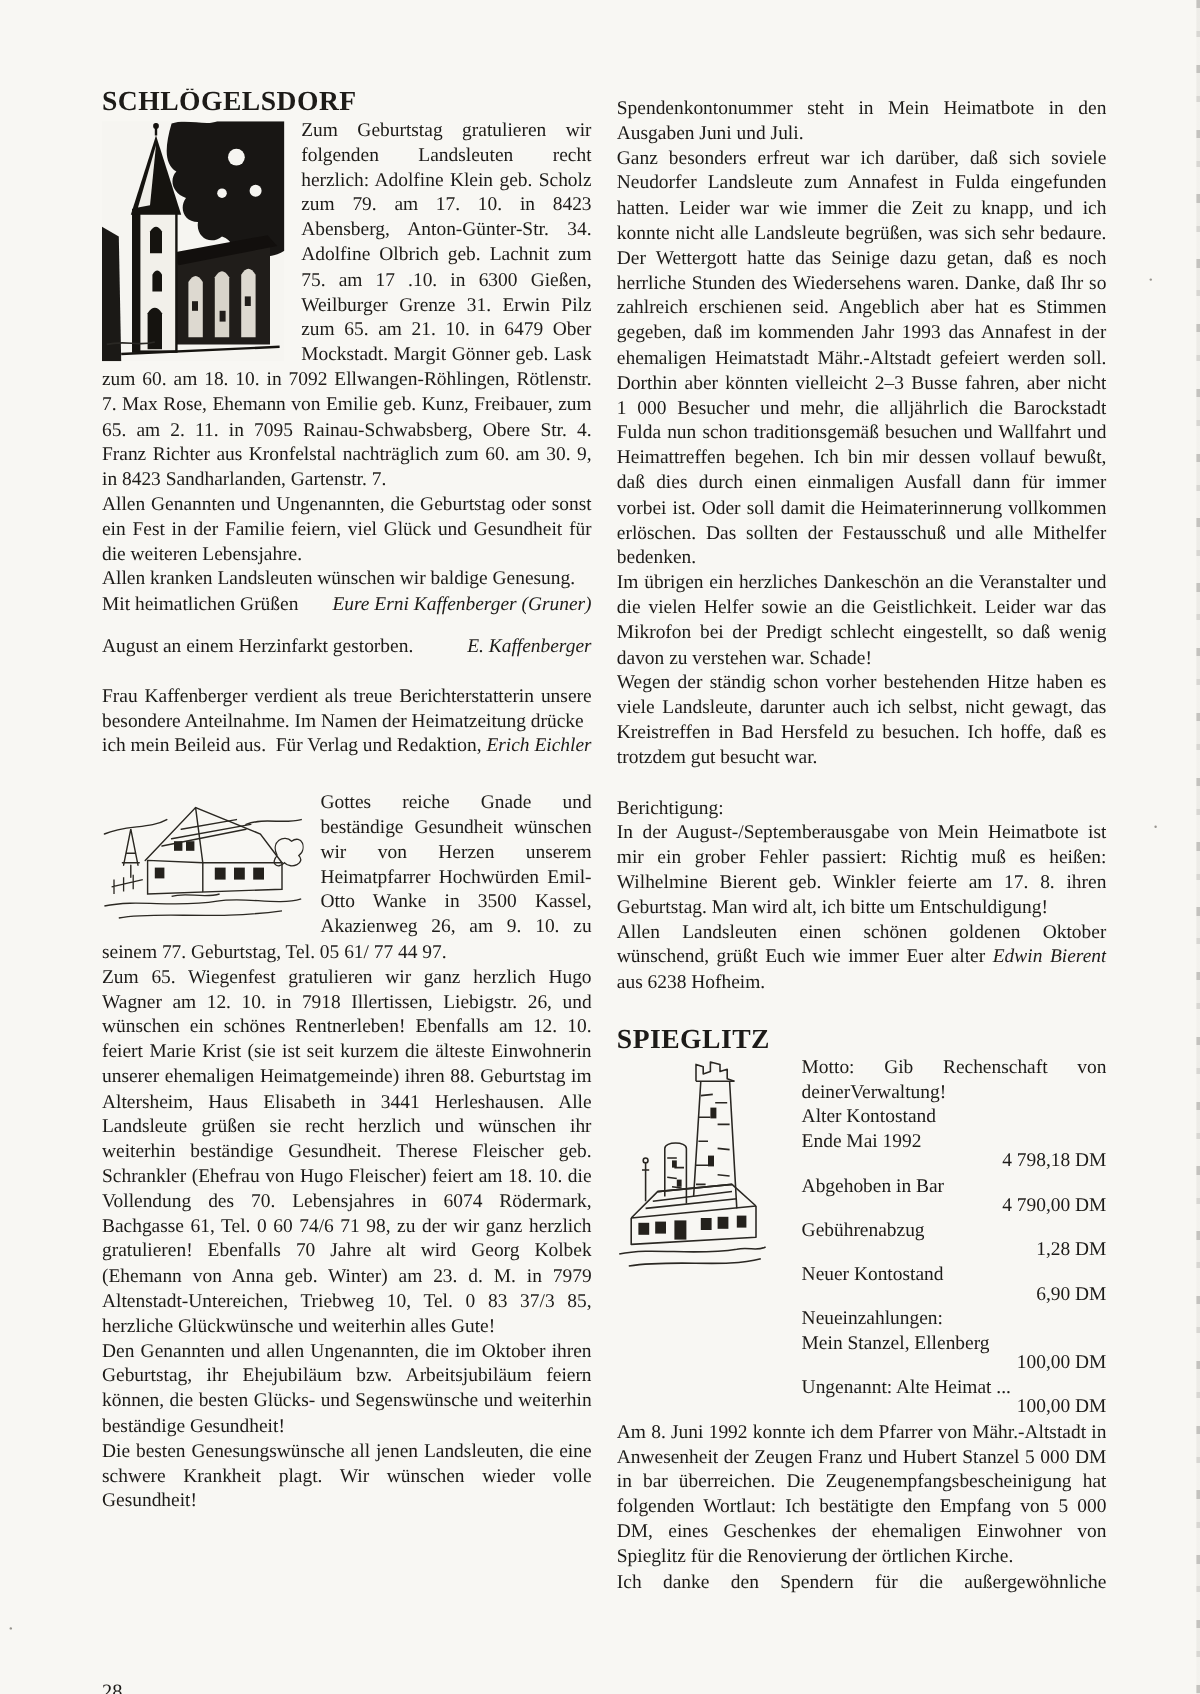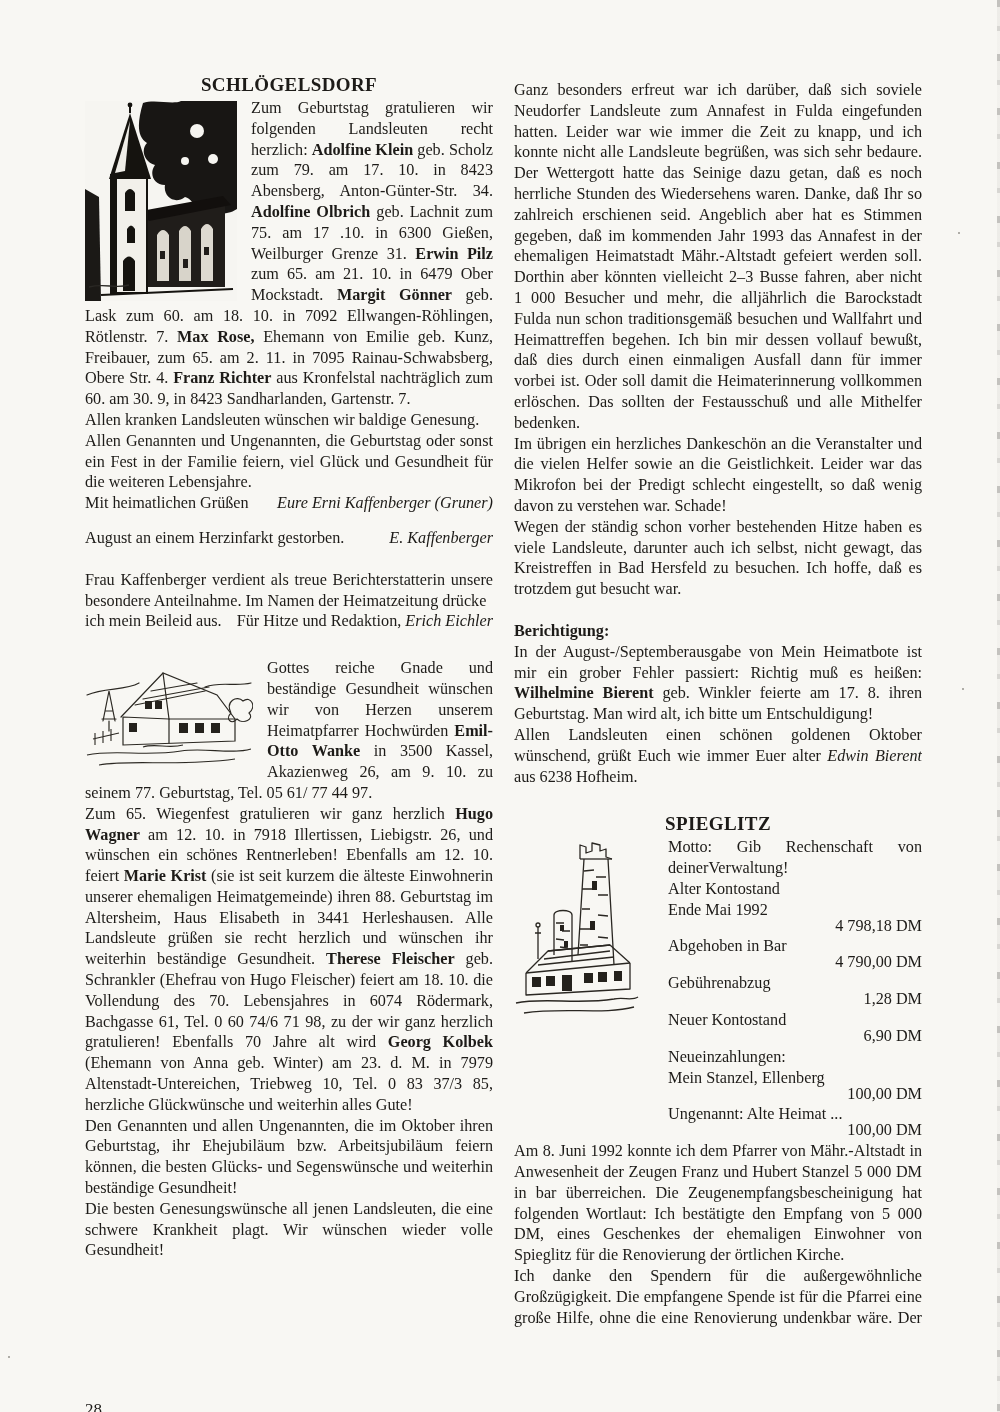--- a/index.html
+++ b/index.html
@@ -8,25 +8,25 @@
     background:#f8f7f3;
     font-family:"Liberation Serif","DejaVu Serif",serif;
     color:#1d1b18;
     font-size:16.2px;line-height:20.8px;
   }
   .page{position:absolute;inset:0;}
   .col{position:absolute;width:408px;height:1250px;overflow:hidden;}
   .col-left{left:85px;top:74px;}
   .col-right{left:514px;top:80px;}
   h2.sec{
-    font-size:19px;line-height:22px;font-weight:bold;text-align:center;
+    font-size:23px;line-height:22px;font-weight:bold;text-align:left;
     letter-spacing:.4px;margin:0 0 2px 0;
   }
   p.par{margin:0;text-align:justify;}
-  .b{font-weight:bold;}
+  .b{font-weight:normal;}
   .i{font-style:italic;}
   .line-split{display:flex;justify-content:space-between;align-items:baseline;}
   .gap-s{margin-top:14px;}
   .gap-m{margin-top:21px;}
   .gap-l{margin-top:26px;}
   .float-img{float:left;margin:3px 14px 2px 0;}
   .clear{clear:both;}
   .spz{display:flex;gap:28px;align-items:flex-start;}
   .spz-right{flex:1;min-width:0;}
   .ledger-row{display:flex;justify-content:space-between;text-align:right;}
@@ -73,41 +73,41 @@
         <line x1="45" y1="12" x2="45" y2="2" stroke="#15130f" stroke-width="2"></line>
         <circle cx="45" cy="4" r="2.4" fill="#15130f"></circle>
         <path d="M40,92 q5,-8 10,0 l0,18 l-10,0 Z" fill="#15130f"></path>
         <path d="M42,128 q4,-7 8,0 l0,14 l-8,0 Z" fill="#15130f"></path>
         <path d="M38,160 q6,-9 12,0 l0,30 l-12,0 Z" fill="#15130f"></path>
         <path d="M16,194 L148,188" stroke="#15130f" stroke-width="2" fill="none"></path>
         <path d="M4,186 C20,182 30,188 44,184" stroke="#2a2824" stroke-width="1.4" fill="none"></path>
       </svg>
 
       <p class="par"><span>Zum Geburtstag gratulieren wir folgenden Landsleuten recht herzlich: </span><span class="b">Adolfine Klein</span><span> geb. Scholz zum 79. am 17. 10. in 8423 Abensberg, Anton-Günter-Str. 34. </span><span class="b">Adolfine Olbrich</span><span> geb. Lachnit zum 75. am 17 .10. in 6300 Gießen, Weilburger Grenze 31. </span><span class="b">Erwin Pilz</span><span> zum 65. am 21. 10. in 6479 Ober Mockstadt. </span><span class="b">Margit Gönner</span><span> geb. Lask zum 60. am 18. 10. in 7092 Ellwangen-Röhlingen, Rötlenstr. 7. </span><span class="b">Max Rose,</span><span> Ehemann von Emilie geb. Kunz, Freibauer, zum 65. am 2. 11. in 7095 Rainau-Schwabsberg, Obere Str. 4. </span><span class="b">Franz Richter</span><span> aus Kronfelstal nachträglich zum 60. am 30. 9, in 8423 Sandharlanden, Gartenstr. 7.</span></p>
+      <p class="par">Allen Genannten und Ungenannten, die Geburtstag oder sonst ein Fest in der Familie feiern, viel Glück und Gesundheit für die weiteren Lebensjahre.</p>
       <p class="par">Allen kranken Landsleuten wünschen wir baldige Genesung.</p>
-      <p class="par">Allen Genannten und Ungenannten, die Geburtstag oder sonst ein Fest in der Familie feiern, viel Glück und Gesundheit für die weiteren Lebensjahre.</p>
       <div class="line-split">
         <span>Mit heimatlichen Grüßen</span>
         <span class="i">Eure Erni Kaffenberger (Gruner)</span>
       </div>
       <div class="clear"></div>
     </section>
 
     <section class="gap-s">
       <div class="line-split">
         <span>August an einem Herzinfarkt gestorben.</span>
         <span class="i">E. Kaffenberger</span>
       </div>
     </section>
 
     <section class="gap-m">
       <p class="par">Frau Kaffenberger verdient als treue Berichterstatterin unsere besondere Anteilnahme. Im Namen der Heimatzeitung drücke</p>
       <div class="line-split">
         <span>ich mein Beileid aus.</span>
-        <span><span>Für Hitze und Redaktion, </span><span class="i">Erich Eichler</span></span>
+        <span><span>Für Verlag und Redaktion, </span><span class="i">Erich Eichler</span></span>
       </div>
     </section>
 
     <section class="gap-l">
 
       <svg class="float-img" width="168" height="112" viewBox="0 0 168 112" aria-hidden="true">
         <g stroke="#2b2822" fill="none" stroke-width="1.2" stroke-linecap="round">
           <path d="M2,34 C20,26 40,30 54,22"></path>
           <path d="M120,26 C136,20 150,26 166,22"></path>
           <path d="M18,60 L24,30 L30,60 M20,50 L28,50 M17,58 L31,58 M24,60 L24,70"></path>
@@ -140,20 +140,21 @@
       <p class="par"><span>Zum 65. Wiegenfest gratulieren wir ganz herzlich </span><span class="b">Hugo Wagner</span><span> am 12. 10. in 7918 Illertissen, Liebigstr. 26, und wünschen ein schönes Rentnerleben! Ebenfalls am 12. 10. feiert </span><span class="b">Marie Krist</span><span> (sie ist seit kurzem die älteste Einwohnerin unserer ehemaligen Heimatgemeinde) ihren 88. Geburtstag im Altersheim, Haus Elisabeth in 3441 Herleshausen. Alle Landsleute grüßen sie recht herzlich und wünschen ihr weiterhin beständige Gesundheit. </span><span class="b">Therese Fleischer</span><span> geb. Schrankler (Ehefrau von Hugo Fleischer) feiert am 18. 10. die Vollendung des 70. Lebensjahres in 6074 Rödermark, Bachgasse 61, Tel. 0&nbsp;60&nbsp;74/6&nbsp;71&nbsp;98, zu der wir ganz herzlich gratulieren! Ebenfalls 70 Jahre alt wird </span><span class="b">Georg Kolbek</span><span> (Ehemann von Anna geb. Winter) am 23. d. M. in 7979 Altenstadt-Untereichen, Triebweg 10, Tel. 0&nbsp;83&nbsp;37/3&nbsp;85, herzliche Glückwünsche und weiterhin alles Gute!</span></p>
       <p class="par">Den Genannten und allen Ungenannten, die im Oktober ihren Geburtstag, ihr Ehejubiläum bzw. Arbeitsjubiläum feiern können, die besten Glücks- und Segenswünsche und weiterhin beständige Gesundheit!</p>
       <p class="par">Die besten Genesungswünsche all jenen Landsleuten, die eine schwere Krankheit plagt. Wir wünschen wieder volle Gesundheit!</p>
       <div class="clear"></div>
     </section>
 
   </div>
 
   <div class="col col-right">
 
+    <p class="par">Spendenkontonummer steht in Mein Heimatbote in den Ausgaben Juni und Juli.</p>
 
     <p class="par gap-m">Ganz besonders erfreut war ich darüber, daß sich soviele Neudorfer Landsleute zum Annafest in Fulda eingefunden hatten. Leider war wie immer die Zeit zu knapp, und ich konnte nicht alle Landsleute begrüßen, was sich sehr bedaure. Der Wettergott hatte das Seinige dazu getan, daß es noch herrliche Stunden des Wiedersehens waren. Danke, daß Ihr so zahlreich erschienen seid. Angeblich aber hat es Stimmen gegeben, daß im kommenden Jahr 1993 das Annafest in der ehemaligen Heimatstadt Mähr.-Altstadt gefeiert werden soll. Dorthin aber könnten vielleicht 2–3 Busse fahren, aber nicht 1&nbsp;000 Besucher und mehr, die alljährlich die Barockstadt Fulda nun schon traditionsgemäß besuchen und Wallfahrt und Heimattreffen begehen. Ich bin mir dessen vollauf bewußt, daß dies durch einen einmaligen Ausfall dann für immer vorbei ist. Oder soll damit die Heimaterinnerung vollkommen erlöschen. Das sollten der Festausschuß und alle Mithelfer bedenken.</p>
     <p class="par">Im übrigen ein herzliches Dankeschön an die Veranstalter und die vielen Helfer sowie an die Geistlichkeit. Leider war das Mikrofon bei der Predigt schlecht eingestellt, so daß wenig davon zu verstehen war. Schade!</p>
 
     <p class="par gap-m">Wegen der ständig schon vorher bestehenden Hitze haben es viele Landsleute, darunter auch ich selbst, nicht gewagt, das Kreistreffen in Bad Hersfeld zu besuchen. Ich hoffe, daß es trotzdem gut besucht war.</p>
 
     <section class="gap-m">
       <p class="par b">Berichtigung:</p>
       <p class="par"><span>In der August-/Septemberausgabe von Mein Heimatbote ist mir ein grober Fehler passiert: Richtig muß es heißen: </span><span class="b">Wilhelmine Bierent</span><span> geb. Winkler feierte am 17. 8. ihren Geburtstag. Man wird alt, ich bitte um Entschuldigung!</span></p>
     </section>

